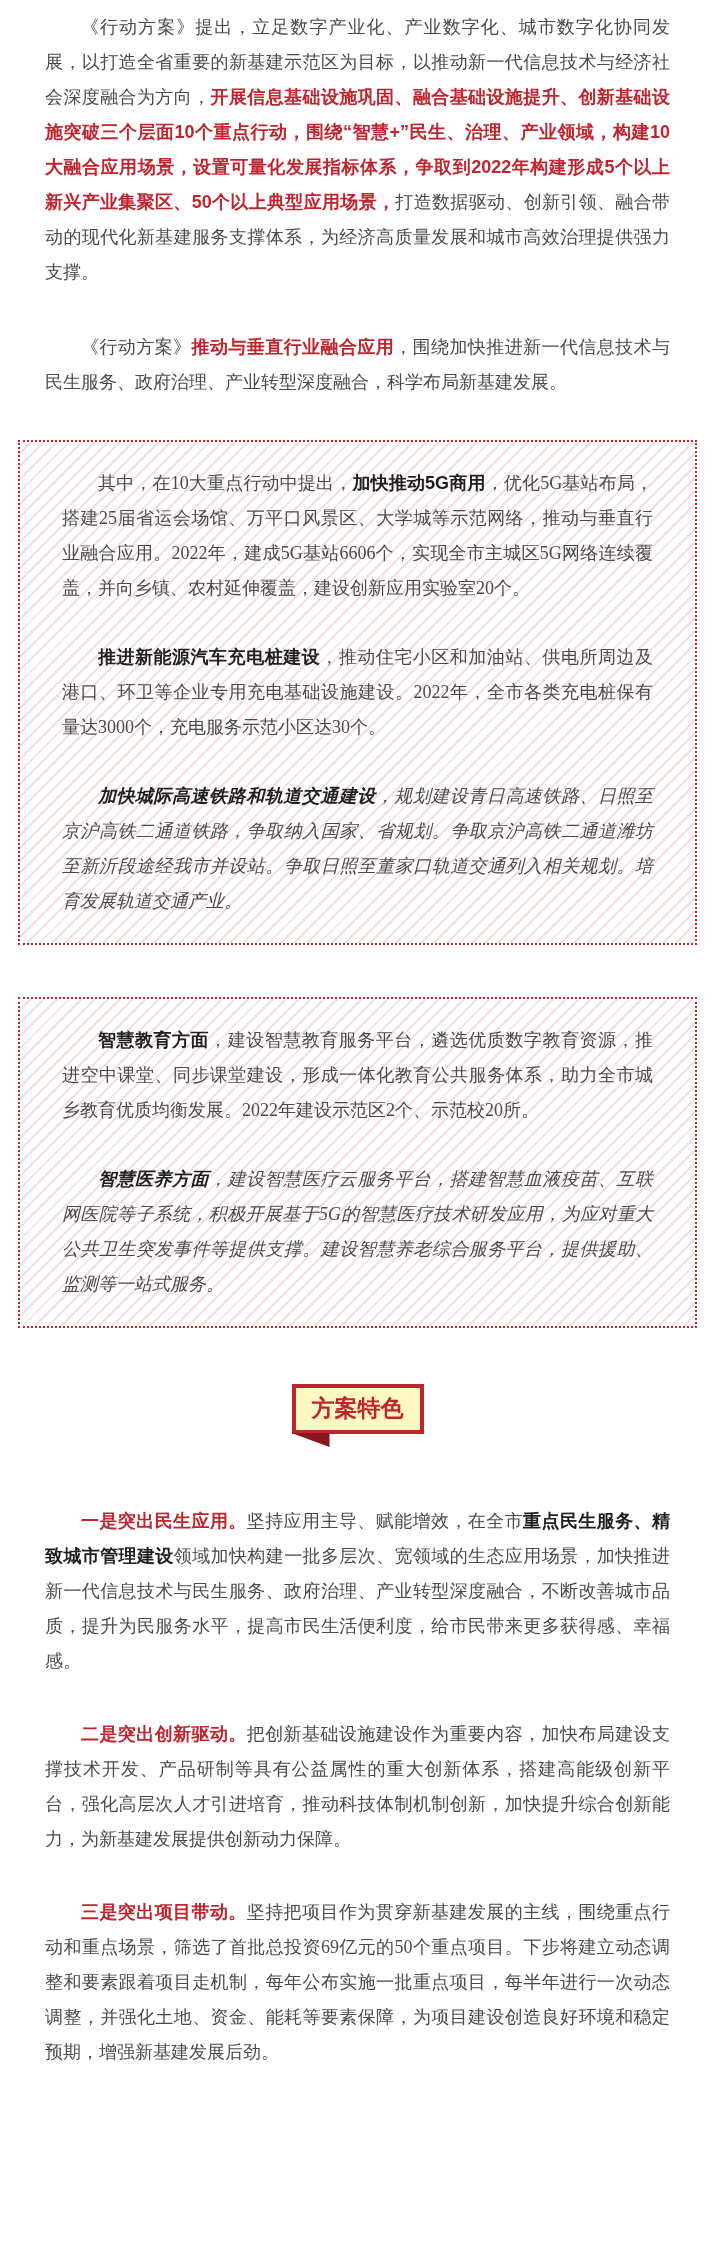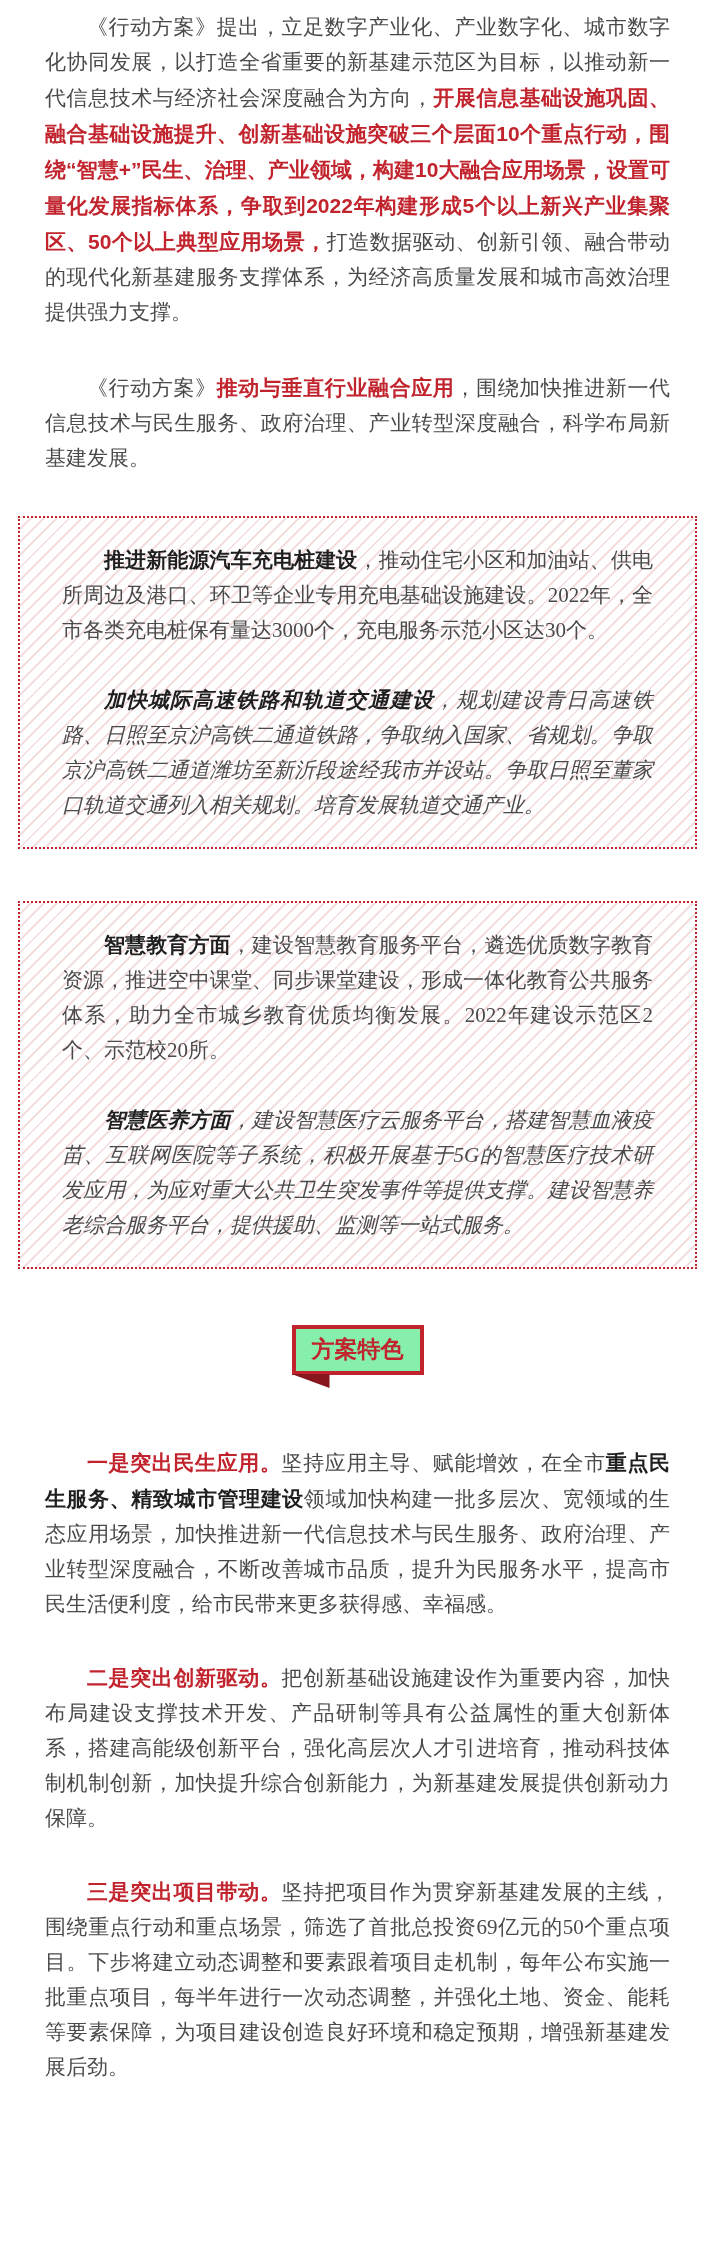--- a/index.html
+++ b/index.html
@@ -14,21 +14,21 @@
   body{
     width:715px;
     min-height:2251px;
     box-sizing:border-box;
     background:var(--page-bg);
     padding:10px 45px 30px;
     font-family:"Liberation Serif","DejaVu Serif",serif;
   }
   .para{
     color:var(--body-text);
-    font-size:21px;
+    font-size:18px;
     line-height:35px;
     text-align:justify;
     text-indent:2em;
     margin:0 0 40px;
   }
   .run{white-space:pre-wrap;}
   .run-rb{
     color:var(--accent-red);
     font-weight:700;
     font-family:"Liberation Sans","DejaVu Sans",sans-serif;
@@ -54,21 +54,21 @@
   .hatch-box .para{margin:0 0 34px;}
   .hatch-box .para:last-child{margin-bottom:0;font-style:italic;}
   .feature-label-wrap{
     text-align:center;
     margin:56px 0 70px;
   }
   .feature-label{
     position:relative;
     display:inline-block;
     border:4px solid var(--accent-red);
-    background:#86efac;
+    background:#fef9c3;
     color:var(--accent-red);
     font-family:"Liberation Sans","DejaVu Sans",sans-serif;
     font-weight:700;
     font-size:23px;
     line-height:1;
     padding:9px 16px 10px;
   }
   .label-tail{
     position:absolute;
     left:-4px;
@@ -83,20 +83,21 @@
 </style>
 </head>
 <body>
 
 <section>
   <p class="para"><span class="run run-n">《行动方案》提出，立足数字产业化、产业数字化、城市数字化协同发展，以打造全省重要的新基建示范区为目标，以推动新一代信息技术与经济社会深度融合为方向，</span><span class="run run-rb">开展信息基础设施巩固、融合基础设施提升、创新基础设施突破三个层面10个重点行动，围绕“智慧+”民生、治理、产业领域，构建10大融合应用场景，设置可量化发展指标体系，争取到2022年构建形成5个以上新兴产业集聚区、50个以上典型应用场景，</span><span class="run run-n">打造数据驱动、创新引领、融合带动的现代化新基建服务支撑体系，为经济高质量发展和城市高效治理提供强力支撑。</span></p>
   <p class="para"><span class="run run-n">《行动方案》</span><span class="run run-rb">推动与垂直行业融合应用</span><span class="run run-n">，围绕加快推进新一代信息技术与民生服务、政府治理、产业转型深度融合，科学布局新基建发展。</span></p>
 </section>
 
 <section class="hatch-box">
+  <p class="para"><span class="run run-n">其中，在10大重点行动中提出，</span><span class="run run-bb">加快推动5G商用</span><span class="run run-n">，优化5G基站布局，搭建25届省运会场馆、万平口风景区、大学城等示范网络，推动与垂直行业融合应用。2022年，建成5G基站6606个，实现全市主城区5G网络连续覆盖，并向乡镇、农村延伸覆盖，建设创新应用实验室20个。</span></p>
   <p class="para"><span class="run run-bb">推进新能源汽车充电桩建设</span><span class="run run-n">，推动住宅小区和加油站、供电所周边及港口、环卫等企业专用充电基础设施建设。2022年，全市各类充电桩保有量达3000个，充电服务示范小区达30个。</span></p>
   <p class="para"><span class="run run-bb">加快城际高速铁路和轨道交通建设</span><span class="run run-n">，规划建设青日高速铁路、日照至京沪高铁二通道铁路，争取纳入国家、省规划。争取京沪高铁二通道潍坊至新沂段途经我市并设站。争取日照至董家口轨道交通列入相关规划。培育发展轨道交通产业。</span></p>
 </section>
 
 <section class="hatch-box">
   <p class="para"><span class="run run-bb">智慧教育方面</span><span class="run run-n">，建设智慧教育服务平台，遴选优质数字教育资源，推进空中课堂、同步课堂建设，形成一体化教育公共服务体系，助力全市城乡教育优质均衡发展。2022年建设示范区2个、示范校20所。</span></p>
   <p class="para"><span class="run run-bb">智慧医养方面</span><span class="run run-n">，建设智慧医疗云服务平台，搭建智慧血液疫苗、互联网医院等子系统，积极开展基于5G的智慧医疗技术研发应用，为应对重大公共卫生突发事件等提供支撑。建设智慧养老综合服务平台，提供援助、监测等一站式服务。</span></p>
 </section>
 
 <div class="feature-label-wrap">

